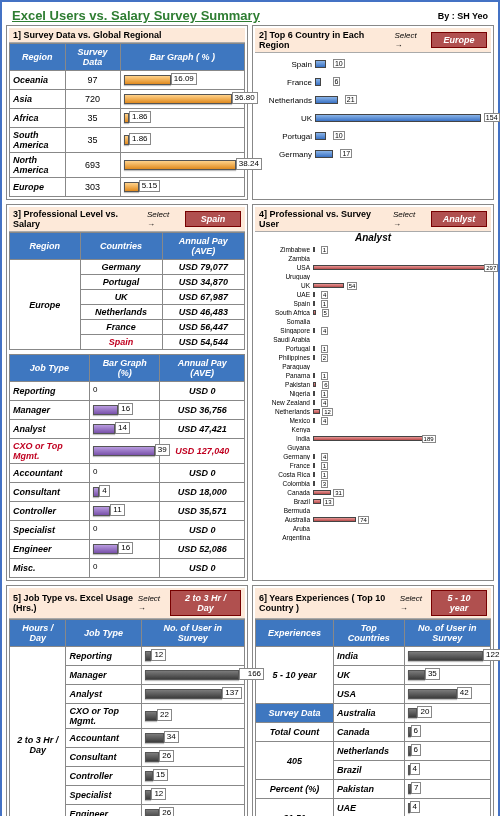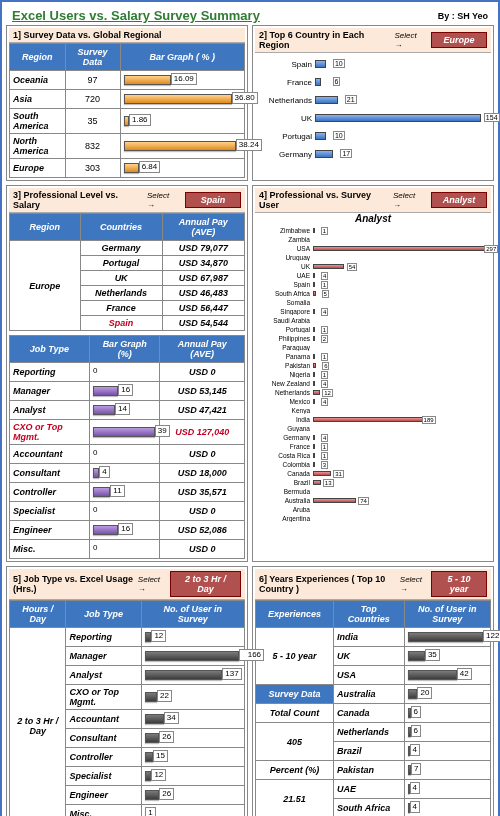--- a/index.html
+++ b/index.html
@@ -91,46 +91,56 @@
               <td class="b">Asia</td>
               <td class="c">720</td>
               <td>
                 <div class="barcell">
                   <div class="bar orange" style="width:92%;"></div>
                   <span class="bar-label" style="left:92%;">36.80</span>
                 </div>
               </td>
             </tr>
             <tr>
+              <td class="b">Africa</td>
+              <td class="c">35</td>
+              <td>
+                <div class="barcell">
+                  <div class="bar orange" style="width:4.65%;"></div>
+                  <span class="bar-label" style="left:4.65%;">1.86</span>
+                </div>
+              </td>
+            </tr>
+            <tr>
               <td class="b">South America</td>
               <td class="c">35</td>
               <td>
                 <div class="barcell">
                   <div class="bar orange" style="width:4.65%;"></div>
                   <span class="bar-label" style="left:4.65%;">1.86</span>
                 </div>
               </td>
             </tr>
             <tr>
               <td class="b">North America</td>
-              <td class="c">832</td>
+              <td class="c">693</td>
               <td>
                 <div class="barcell">
                   <div class="bar orange" style="width:95.60000000000001%;"></div>
                   <span class="bar-label" style="left:95.60000000000001%;">38.24</span>
                 </div>
               </td>
             </tr>
             <tr>
               <td class="b">Europe</td>
               <td class="c">303</td>
               <td>
                 <div class="barcell">
                   <div class="bar orange" style="width:12.875%;"></div>
-                  <span class="bar-label" style="left:12.875%;">6.84</span>
+                  <span class="bar-label" style="left:12.875%;">5.15</span>
                 </div>
               </td>
             </tr>
           </tbody>
       </table>
     </div>
 
     <div class="panel">
       <div class="panel-head">
         <span>2] Top 6 Country in Each Region</span>
@@ -253,21 +263,21 @@
               <td class="b c">USD 0</td>
             </tr>
             <tr>
               <td class="b">Manager</td>
               <td>
                 <div class="barcell">
                   <div class="bar purple" style="width:40%;"></div>
                   <span class="bar-label" style="left:40%;">16</span>
                 </div>
               </td>
-              <td class="b c">USD 53,145</td>
+              <td class="b c">USD 36,756</td>
             </tr>
             <tr>
               <td class="b">Analyst</td>
               <td>
                 <div class="barcell">
                   <div class="bar purple" style="width:35%;"></div>
                   <span class="bar-label" style="left:35%;">14</span>
                 </div>
               </td>
               <td class="b c">USD 47,421</td>

